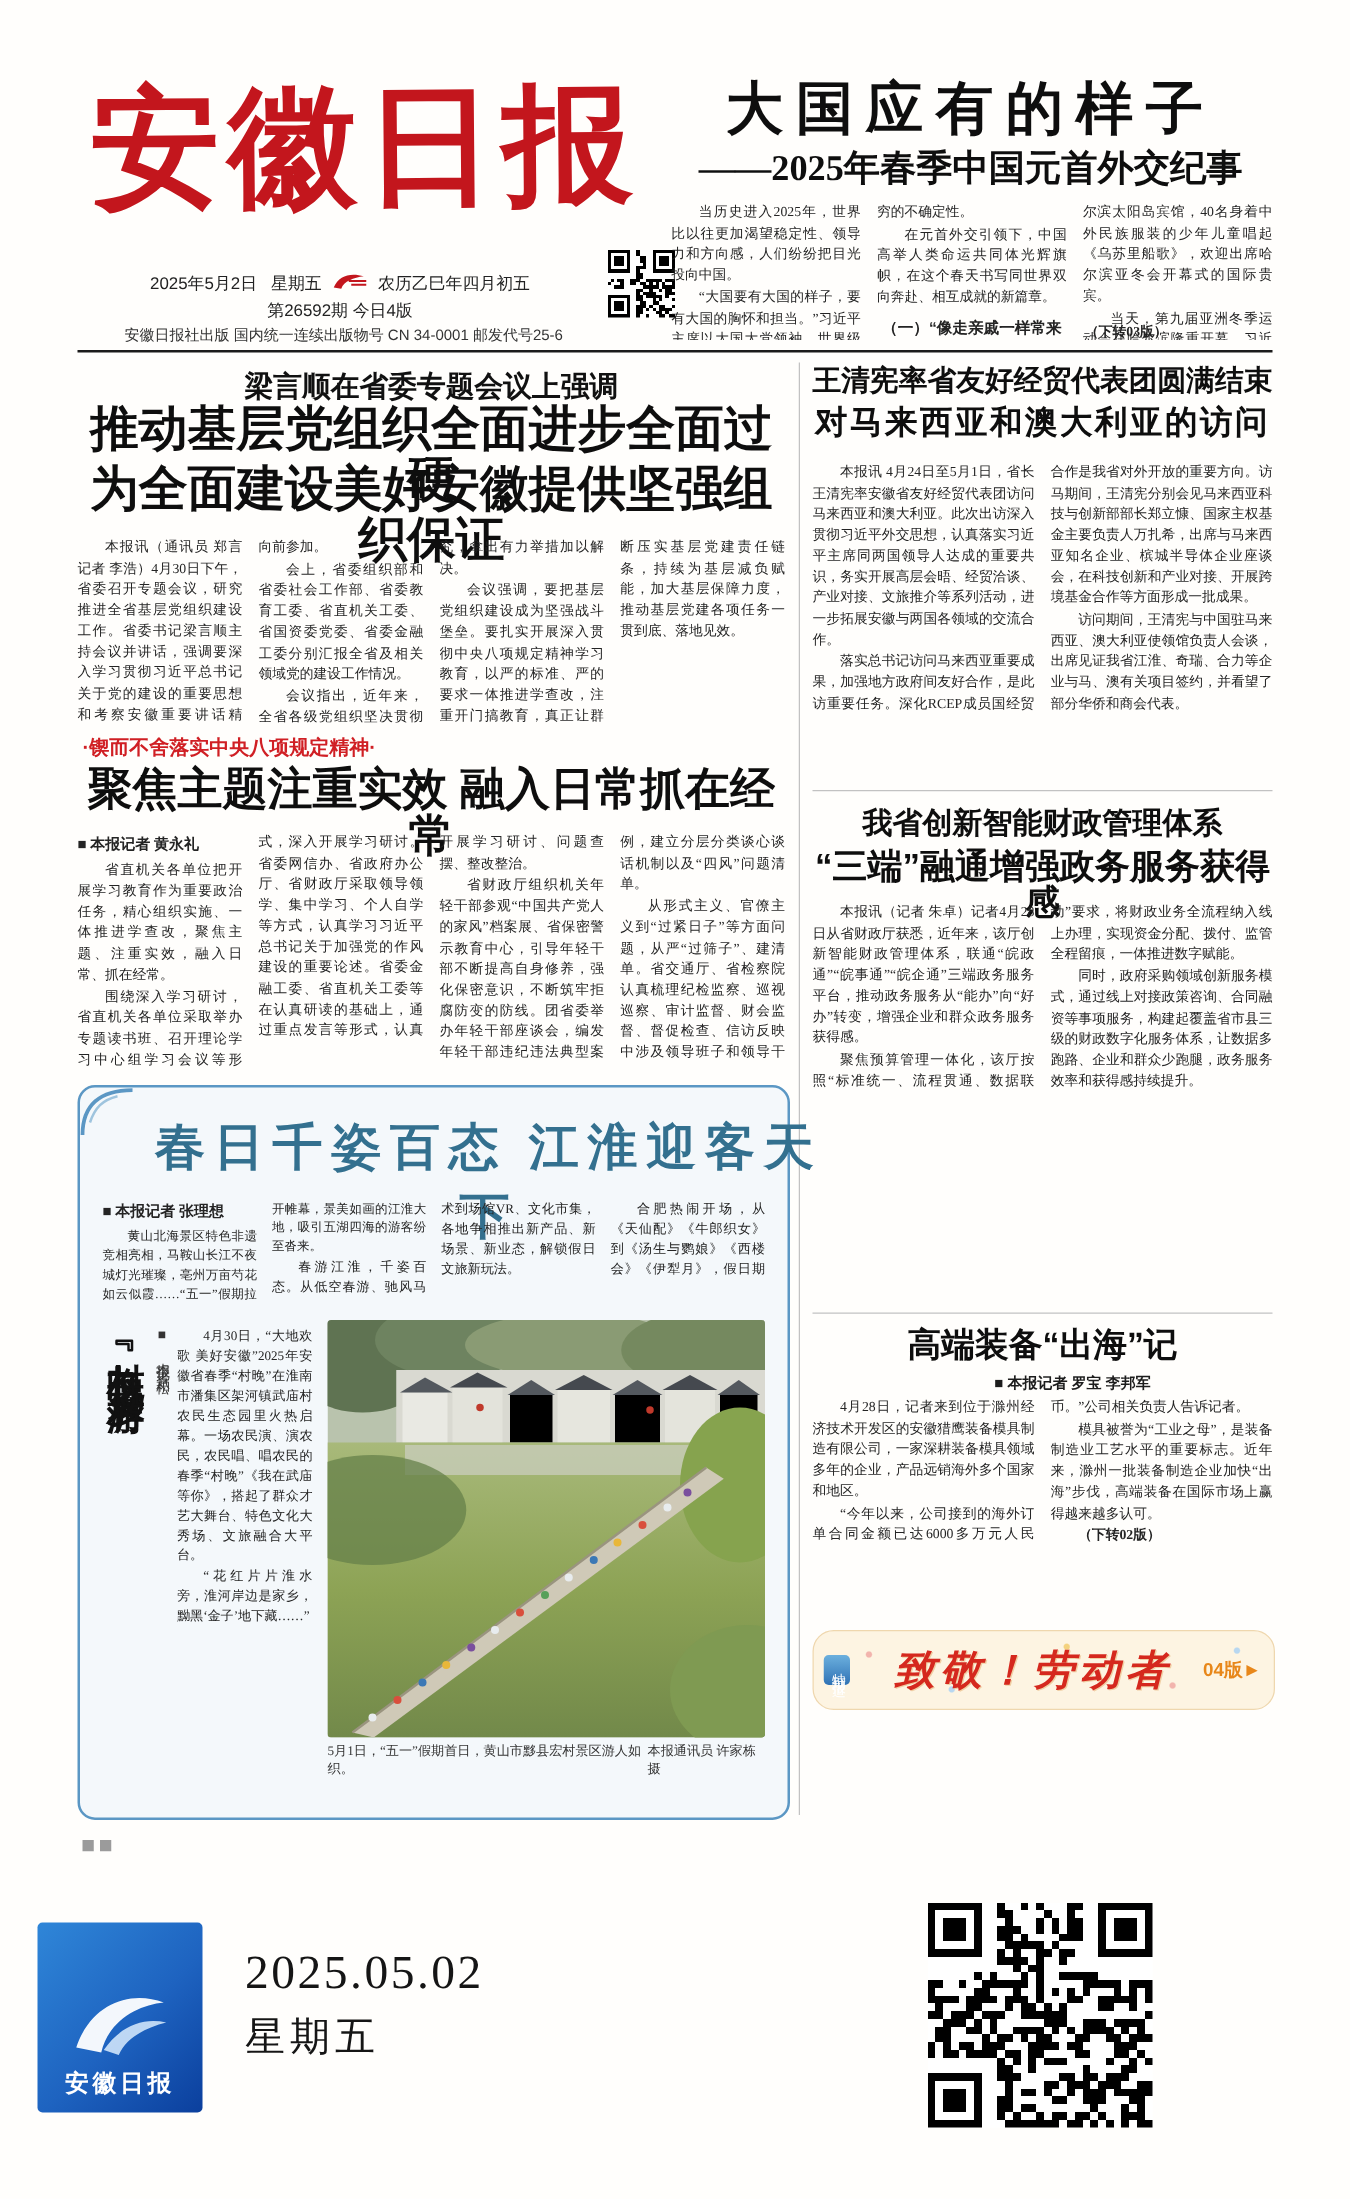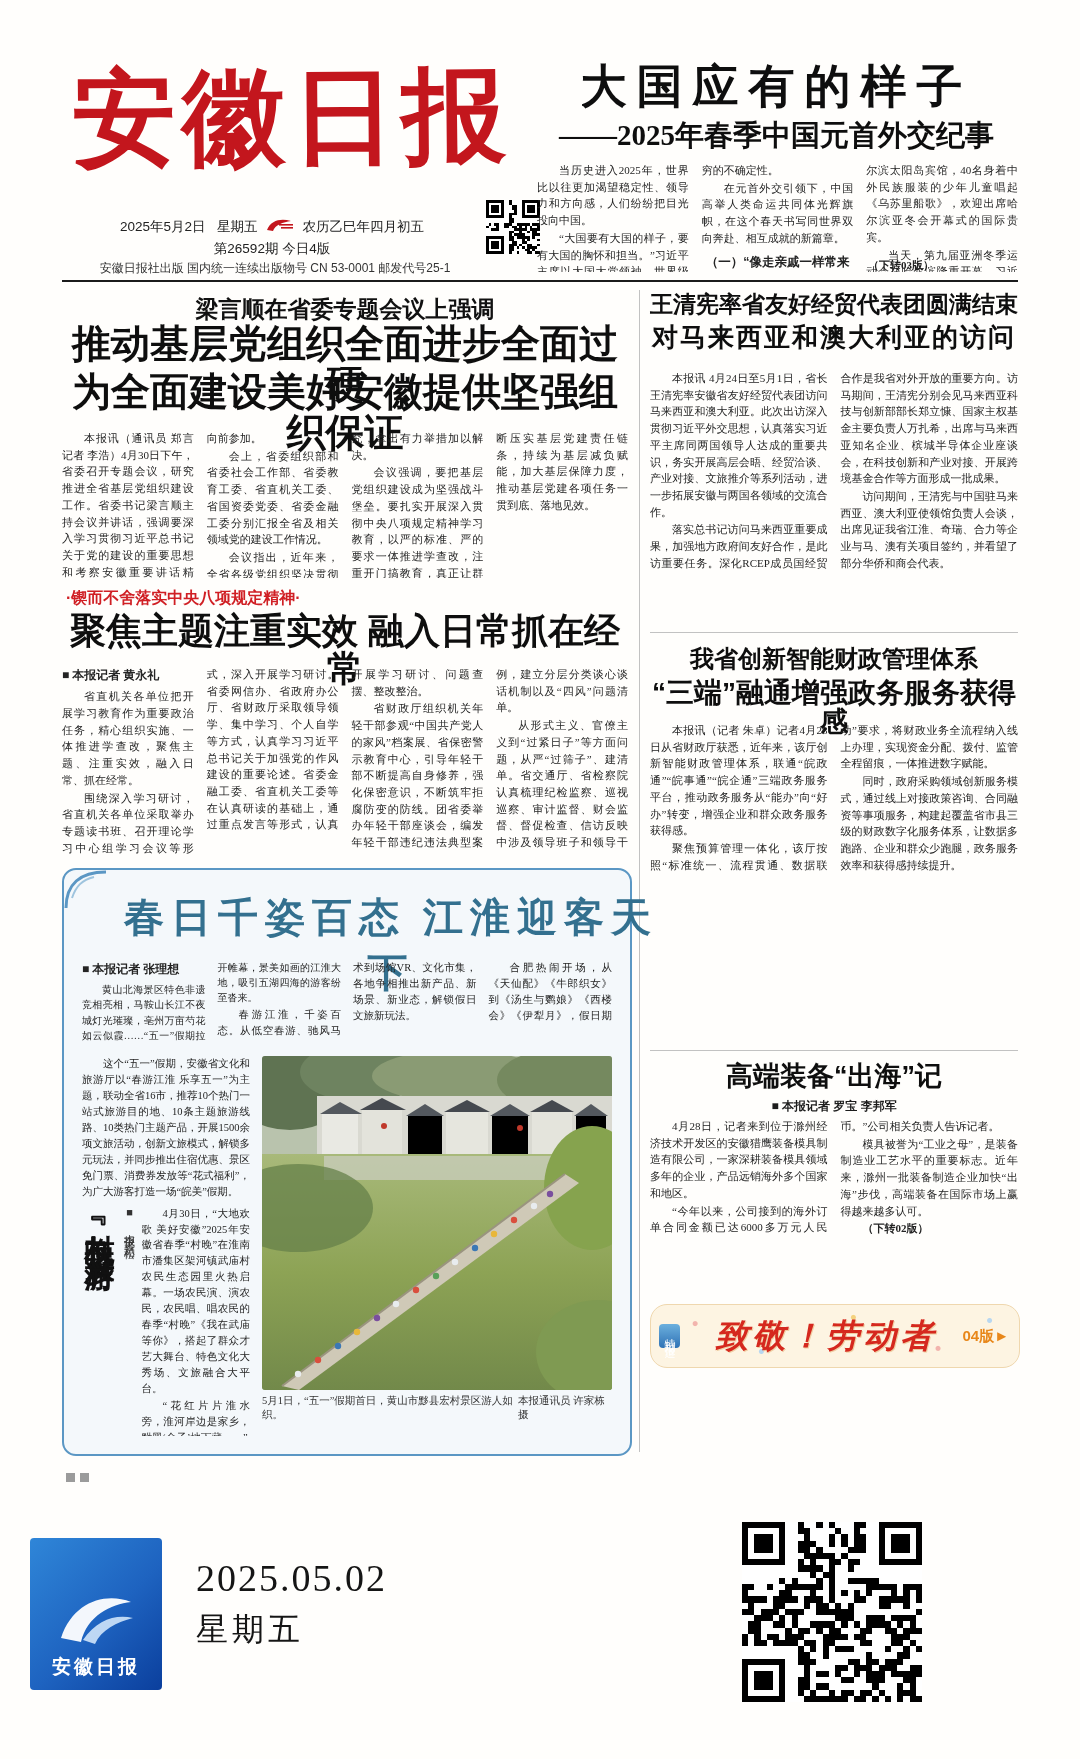--- a/index.html
+++ b/index.html
@@ -66,21 +66,21 @@
     <span>2025年5月2日</span>&nbsp;&nbsp;
     <span>星期五</span>&nbsp;
     <svg width="30" height="15" viewBox="0 0 30 15" style="vertical-align:-2px;">
       <path d="M2,12 C6,2 16,0 26,3 C18,4 10,7 8,13 Z" fill="#c3161d"></path>
       <rect x="14" y="6" width="14" height="1.6" fill="#c3161d"></rect>
         <rect x="16" y="9" width="12" height="1.6" fill="#c3161d"></rect>
     </svg>&nbsp;
     <span>农历乙巳年四月初五</span>
   </div>
   <div class="abs dateline" style="left:62px;top:240px;width:420px;">第26592期  今日4版</div>
-  <div class="abs pubs" style="left:40px;top:260px;width:470px;">安徽日报社出版  国内统一连续出版物号 CN 53-0001  邮发代号25-1</div>
+  <div class="abs pubs" style="left:40px;top:260px;width:470px;">安徽日报社出版  国内统一连续出版物号 CN 34-0001  邮发代号25-6</div>
   <div class="abs" id="qr-small" style="left:486px;top:200px;width:54px;height:54px;"><svg viewBox="0 0 21 21" width="100%" height="100%" shape-rendering="crispEdges" fill="#000">
         <rect width="21" height="21" fill="#fff"></rect>
         <rect x="9" y="0" width="1" height="1"></rect>
         <rect x="9" y="1" width="1" height="1"></rect>
         <rect x="10" y="2" width="1" height="1"></rect>
         <rect x="11" y="2" width="1" height="1"></rect>
         <rect x="10" y="3" width="1" height="1"></rect>
         <rect x="11" y="3" width="1" height="1"></rect>
         <rect x="11" y="4" width="1" height="1"></rect>
         <rect x="9" y="5" width="1" height="1"></rect>
@@ -268,21 +268,21 @@
   <div class="abs bodytext" style="left:650px;top:722px;width:368px;height:318px;">
     <div class="cols" style="column-count:2;">
       <p>本报讯（记者 朱卓）记者4月28日从省财政厅获悉，近年来，该厅创新智能财政管理体系，联通“皖政通”“皖事通”“皖企通”三端政务服务平台，推动政务服务从“能办”向“好办”转变，增强企业和群众政务服务获得感。</p>
       <p>聚焦预算管理一体化，该厅按照“标准统一、流程贯通、数据联动”要求，将财政业务全流程纳入线上办理，实现资金分配、拨付、监管全程留痕，一体推进数字赋能。</p>
       <p>同时，政府采购领域创新服务模式，通过线上对接政策咨询、合同融资等事项服务，构建起覆盖省市县三级的财政数字化服务体系，让数据多跑路、企业和群众少跑腿，政务服务效率和获得感持续提升。</p>
     </div>
   </div>
   <div class="abs hair" style="left:650px;top:1050px;width:368px;height:1px;"></div>
 
   <div class="abs hl-sans" style="left:650px;top:1062px;width:368px;font-size:27px;">高端装备“出海”记</div>
-  <div class="abs" style="left:650px;top:1098px;width:368px;text-align:center;font-size:12px;font-weight:bold;font-family:'Liberation Sans',sans-serif;">■ 本报记者 罗宝 李邦军</div>
+  <div class="abs" style="left:674px;top:1098px;width:368px;text-align:center;font-size:12px;font-weight:bold;font-family:'Liberation Sans',sans-serif;">■ 本报记者 罗宝 李邦军</div>
   <div class="abs bodytext" style="left:650px;top:1118px;width:368px;height:176px;">
     <div class="cols" style="column-count:2;">
       <p>4月28日，记者来到位于滁州经济技术开发区的安徽猎鹰装备模具制造有限公司，一家深耕装备模具领域多年的企业，产品远销海外多个国家和地区。</p>
       <p>“今年以来，公司接到的海外订单合同金额已达6000多万元人民币。”公司相关负责人告诉记者。</p>
       <p>模具被誉为“工业之母”，是装备制造业工艺水平的重要标志。近年来，滁州一批装备制造企业加快“出海”步伐，高端装备在国际市场上赢得越来越多认可。</p>
       <p class="jump">（下转02版）</p>
     </div>
   </div>
 
   <div class="abs special" style="left:650px;top:1304px;width:368px;height:62px;">
@@ -303,21 +303,20 @@
         <p style="font-size:10px;">黄山北海景区特色非遗竞相亮相，马鞍山长江不夜城灯光璀璨，亳州万亩芍花如云似霞……“五一”假期拉开帷幕，景美如画的江淮大地，吸引五湖四海的游客纷至沓来。</p>
         <p style="font-size:10.5px;">春游江淮，千姿百态。从低空春游、驰风马术到场馆VR、文化市集，各地争相推出新产品、新场景、新业态，解锁假日文旅新玩法。</p>
         <p style="font-size:10.5px;">合肥热闹开场，从《天仙配》《牛郎织女》到《汤生与鹦娘》《西楼会》《伊犁月》，假日期间每天一场黄梅大戏轮番上演，收获超高人气。</p>
 
       </div>
     </div>
 
     <div class="abs" style="left:18px;top:186px;width:530px;height:382px;display:flex;gap:12px;">
 
       <div class="bodytext" style="width:168px;height:380px;overflow:hidden;">
-        <p style="font-size:10.5px;">这个“五一”假期，安徽省文化和旅游厅以“春游江淮 乐享五一”为主题，联动全省16市，推荐10个热门一站式旅游目的地、10条主题旅游线路、10类热门主题产品，开展1500余项文旅活动，创新文旅模式，解锁多元玩法，并同步推出住宿优惠、景区免门票、消费券发放等“花式福利”，为广大游客打造一场“皖美”假期。</p>
         <div style="display:flex;gap:5px;margin-top:6px;">
           <div class="vtitle" style="height:232px;">『村晚』带火乡村游</div>
           <div class="vbyline" style="height:150px;">■ 本报记者 柏松</div>
           <div style="flex:1;overflow:hidden;">
             <p style="font-size:10.5px;">4月30日，“大地欢歌 美好安徽”2025年安徽省春季“村晚”在淮南市潘集区架河镇武庙村农民生态园里火热启幕。一场农民演、演农民，农民唱、唱农民的春季“村晚”《我在武庙等你》，搭起了群众才艺大舞台、特色文化大秀场、文旅融合大平台。</p>
             <p style="font-size:10.5px;">“花红片片淮水旁，淮河岸边是家乡，黝黑‘金子’地下藏……”</p>
           </div>
         </div>
 
       </div>

